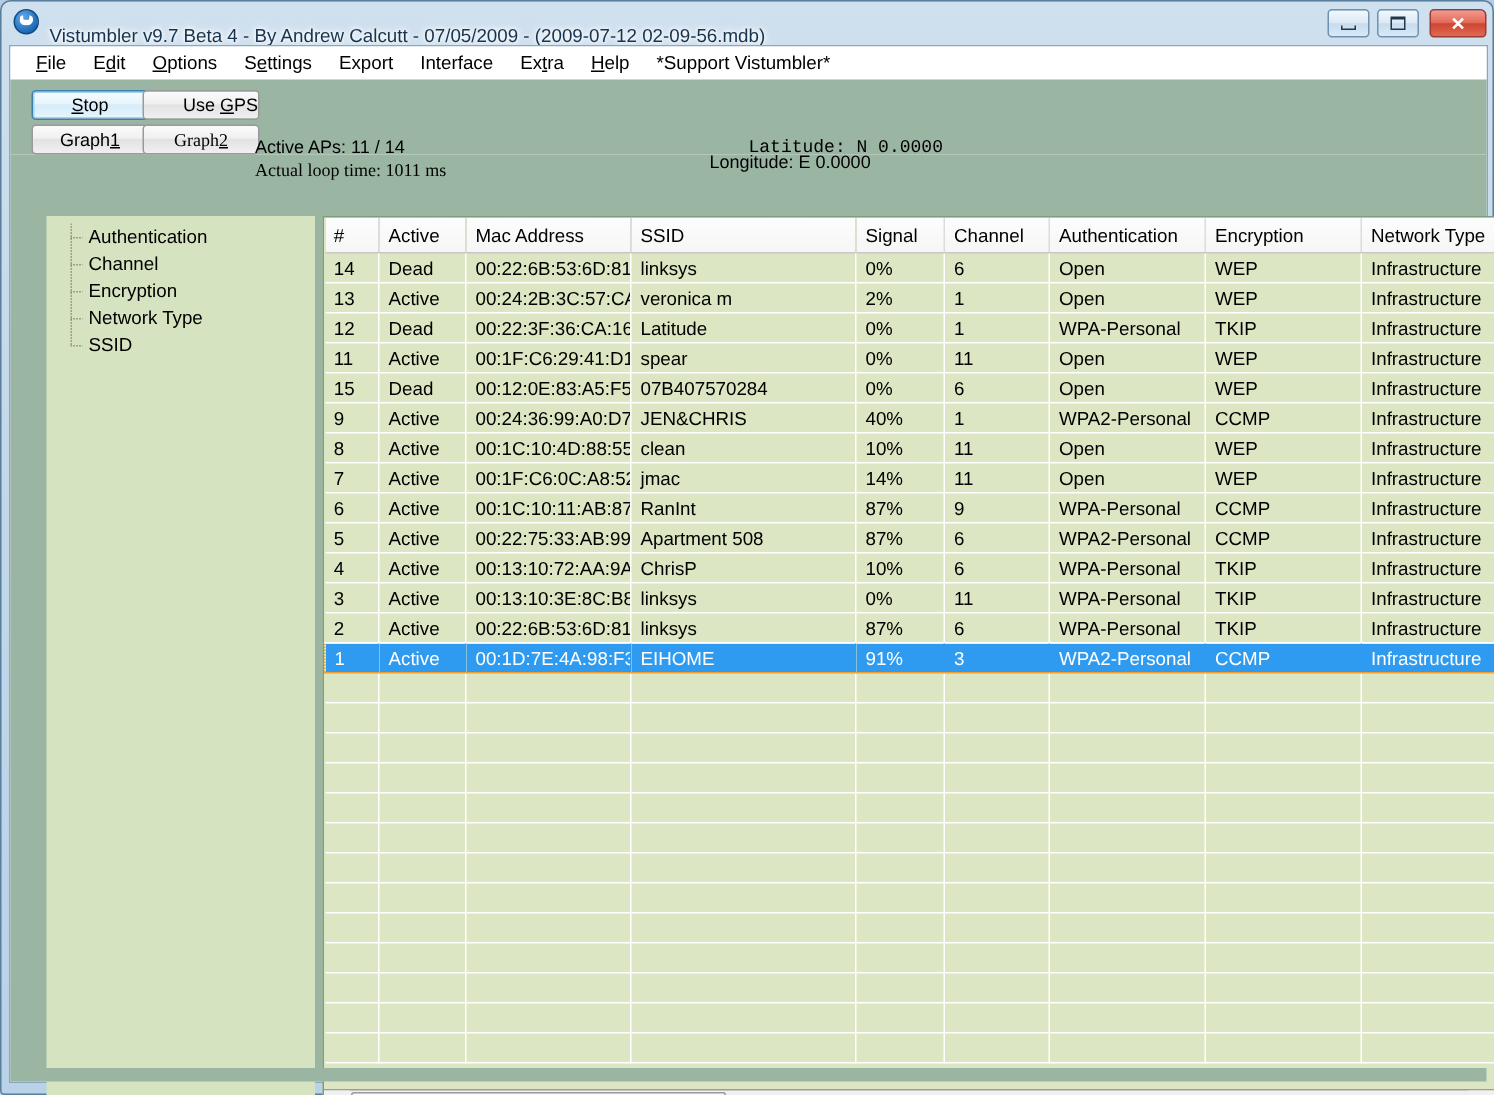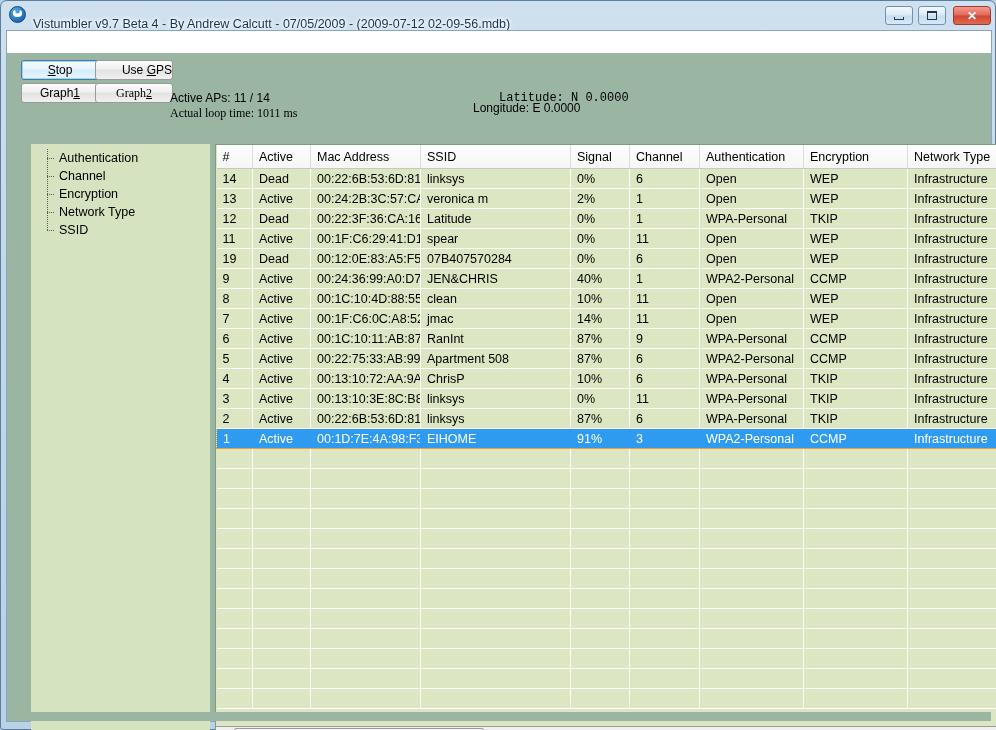--- a/index.html
+++ b/index.html
@@ -329,20 +329,31 @@
     <div class="wbtn" id="btn-max">
       <span class="wglyph"></span>
     </div>
     <div class="wbtn" id="btn-close">
       <span class="wglyph">✕</span>
     </div>
   </div>
 
   <div id="client">
 
+    <div id="menubar">
+      <div class="menu-item"><u>F</u>ile</div>
+      <div class="menu-item">E<u>d</u>it</div>
+      <div class="menu-item"><u>O</u>ptions</div>
+      <div class="menu-item">S<u>e</u>ttings</div>
+      <div class="menu-item">Export</div>
+      <div class="menu-item">Interface</div>
+      <div class="menu-item">Ex<u>t</u>ra</div>
+      <div class="menu-item"><u>H</u>elp</div>
+      <div class="menu-item">*Support Vistumbler*</div>
+    </div>
 
     <div id="leftstrip"></div>
 
     <div id="toolbar">
       <div class="tbtn" id="btn-stop">
           <span><u>S</u>top</span>
         </div>
       <div class="tbtn" id="btn-gps">
           <span>Use <u>G</u>PS</span>
         </div>
@@ -435,21 +446,21 @@
                 <td>Active</td>
                 <td>00:1F:C6:29:41:D1</td>
                 <td>spear</td>
                 <td>0%</td>
                 <td>11</td>
                 <td>Open</td>
                 <td>WEP</td>
                 <td>Infrastructure</td>
               </tr>
               <tr class="lv-row">
-                <td>19</td>
+                <td>15</td>
                 <td>Dead</td>
                 <td>00:12:0E:83:A5:F5</td>
                 <td>07B407570284</td>
                 <td>0%</td>
                 <td>6</td>
                 <td>Open</td>
                 <td>WEP</td>
                 <td>Infrastructure</td>
               </tr>
               <tr class="lv-row">

